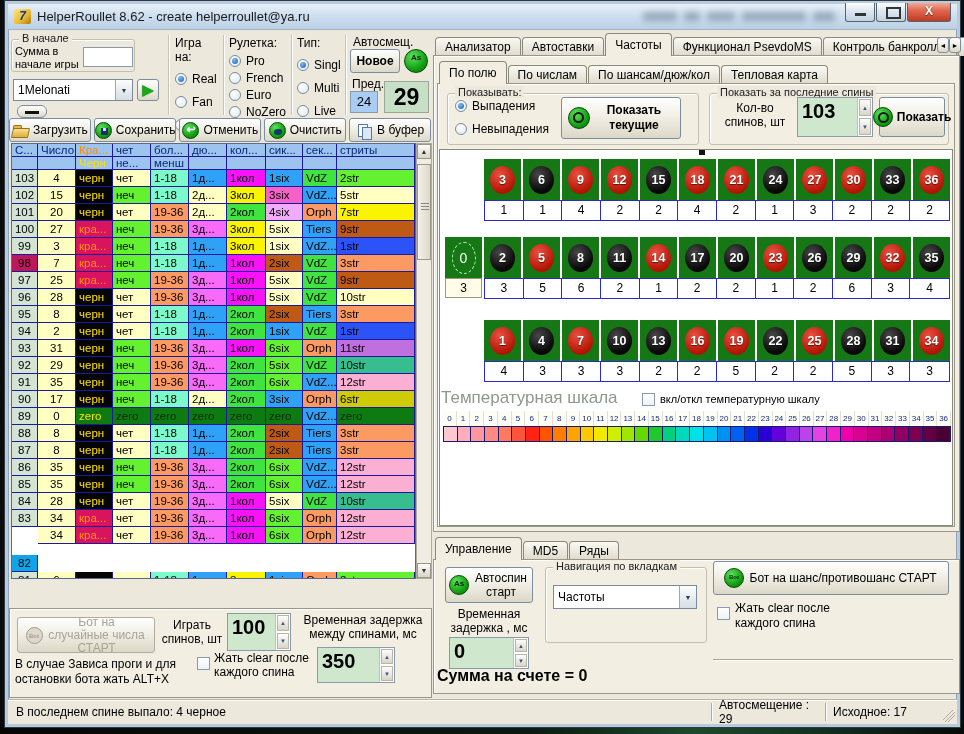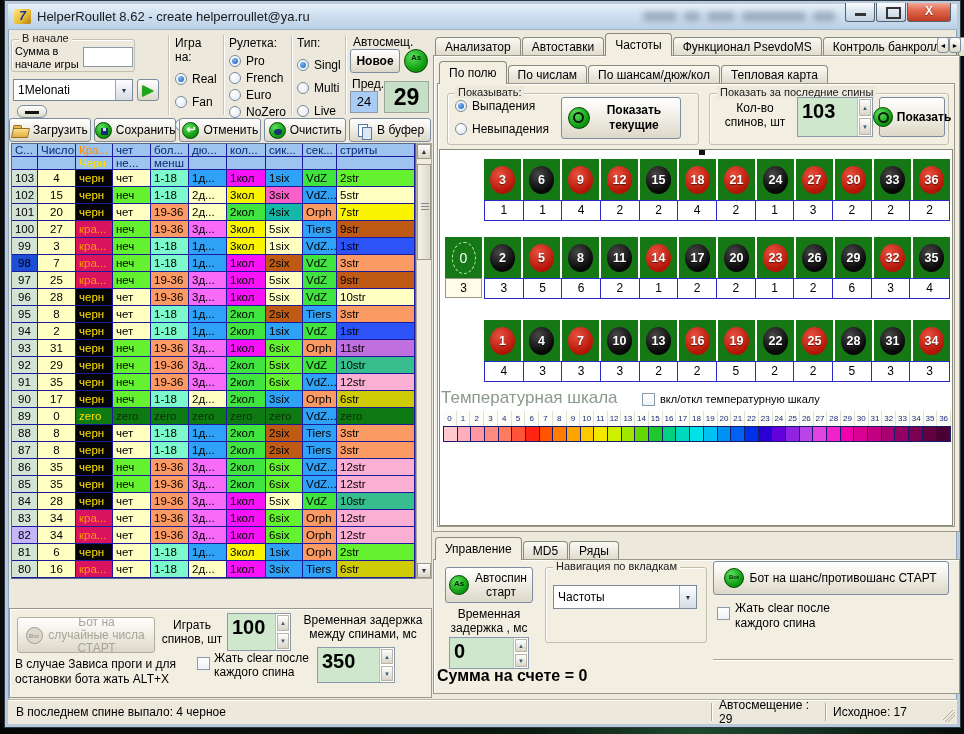--- a/index.html
+++ b/index.html
@@ -291,21 +291,21 @@
         <div class="hc" style="background: rgb(247, 95, 201); color: rgb(0, 0, 0);">3six</div>
         <div class="hc" style="background: rgb(47, 162, 248); color: rgb(0, 0, 0);">VdZ...</div>
         <div class="hc" style="background: rgb(255, 255, 194); color: rgb(0, 0, 0);">5str</div>
         <div class="hc ctr" style="background: rgb(212, 228, 212);">101</div>
         <div class="hc ctr" style="background: rgb(255, 255, 194);">20</div>
         <div class="hc" style="background: rgb(5, 5, 5); color: rgb(255, 224, 0);">черн</div>
         <div class="hc" style="background: rgb(255, 255, 194); color: rgb(0, 0, 0);">чет</div>
         <div class="hc" style="background: rgb(252, 154, 100); color: rgb(0, 0, 0);">19-36</div>
         <div class="hc" style="background: rgb(255, 255, 194); color: rgb(0, 0, 0);">2д...</div>
         <div class="hc" style="background: rgb(63, 228, 63); color: rgb(0, 0, 0);">2кол</div>
-        <div class="hc" style="background: #14b8a6; color: rgb(0, 0, 0);">4six</div>
+        <div class="hc" style="background: #f0abfc; color: rgb(0, 0, 0);">4six</div>
         <div class="hc" style="background: rgb(252, 154, 100); color: rgb(0, 0, 0);">Orph</div>
         <div class="hc" style="background: rgb(251, 244, 0); color: rgb(0, 0, 0);">7str</div>
         <div class="hc ctr" style="background: rgb(212, 228, 212);">100</div>
         <div class="hc ctr" style="background: rgb(255, 255, 194);">27</div>
         <div class="hc" style="background: rgb(217, 19, 94); color: rgb(255, 154, 0);">кра...</div>
         <div class="hc" style="background: rgb(100, 241, 47); color: rgb(0, 0, 0);">неч</div>
         <div class="hc" style="background: rgb(252, 154, 100); color: rgb(0, 0, 0);">19-36</div>
         <div class="hc" style="background: rgb(248, 107, 248); color: rgb(0, 0, 0);">3д...</div>
         <div class="hc" style="background: rgb(251, 244, 0); color: rgb(0, 0, 0);">3кол</div>
         <div class="hc" style="background: rgb(255, 255, 194); color: rgb(0, 0, 0);">5six</div>
@@ -314,21 +314,21 @@
         <div class="hc ctr" style="background: rgb(212, 228, 212);">99</div>
         <div class="hc ctr" style="background: rgb(255, 255, 194);">3</div>
         <div class="hc" style="background: rgb(217, 19, 94); color: rgb(255, 154, 0);">кра...</div>
         <div class="hc" style="background: rgb(100, 241, 47); color: rgb(0, 0, 0);">неч</div>
         <div class="hc" style="background: rgb(125, 250, 204); color: rgb(0, 0, 0);">1-18</div>
         <div class="hc" style="background: rgb(47, 162, 248); color: rgb(0, 0, 0);">1д...</div>
         <div class="hc" style="background: rgb(251, 244, 0); color: rgb(0, 0, 0);">3кол</div>
         <div class="hc" style="background: rgb(255, 255, 194); color: rgb(0, 0, 0);">1six</div>
         <div class="hc" style="background: rgb(47, 162, 248); color: rgb(0, 0, 0);">VdZ...</div>
         <div class="hc" style="background: rgb(43, 83, 248); color: rgb(0, 0, 0);">1str</div>
-        <div class="hc ctr" style="background: #1d4ed8;">98</div>
+        <div class="hc ctr" style="background: #be185d;">98</div>
         <div class="hc ctr" style="background: rgb(255, 255, 194);">7</div>
         <div class="hc" style="background: rgb(217, 19, 94); color: rgb(255, 154, 0);">кра...</div>
         <div class="hc" style="background: rgb(100, 241, 47); color: rgb(0, 0, 0);">неч</div>
         <div class="hc" style="background: rgb(125, 250, 204); color: rgb(0, 0, 0);">1-18</div>
         <div class="hc" style="background: rgb(47, 162, 248); color: rgb(0, 0, 0);">1д...</div>
         <div class="hc" style="background: rgb(248, 18, 248); color: rgb(0, 0, 0);">1кол</div>
         <div class="hc" style="background: rgb(190, 90, 20); color: rgb(0, 0, 0);">2six</div>
         <div class="hc" style="background: rgb(63, 228, 63); color: rgb(0, 0, 0);">VdZ</div>
         <div class="hc" style="background: rgb(252, 154, 100); color: rgb(0, 0, 0);">3str</div>
         <div class="hc ctr" style="background: rgb(212, 228, 212);">97</div>
@@ -474,21 +474,21 @@
         <div class="hc ctr" style="background: rgb(212, 228, 212);">83</div>
         <div class="hc ctr" style="background: rgb(255, 255, 194);">34</div>
         <div class="hc" style="background: rgb(217, 19, 94); color: rgb(255, 154, 0);">кра...</div>
         <div class="hc" style="background: rgb(255, 255, 194); color: rgb(0, 0, 0);">чет</div>
         <div class="hc" style="background: rgb(252, 154, 100); color: rgb(0, 0, 0);">19-36</div>
         <div class="hc" style="background: rgb(248, 107, 248); color: rgb(0, 0, 0);">3д...</div>
         <div class="hc" style="background: rgb(248, 18, 248); color: rgb(0, 0, 0);">1кол</div>
         <div class="hc" style="background: rgb(100, 241, 47); color: rgb(0, 0, 0);">6six</div>
         <div class="hc" style="background: rgb(252, 154, 100); color: rgb(0, 0, 0);">Orph</div>
         <div class="hc" style="background: rgb(251, 175, 211); color: rgb(0, 0, 0);">12str</div>
-        <div class="hc ctr" style="background: #c4b5fd;">82</div>
+        <div class="hc ctr" style="background: #0ea5e9; margin-top: 28px;">82</div>
         <div class="hc ctr" style="background: rgb(255, 255, 194);">34</div>
         <div class="hc" style="background: rgb(217, 19, 94); color: rgb(255, 154, 0);">кра...</div>
         <div class="hc" style="background: rgb(255, 255, 194); color: rgb(0, 0, 0);">чет</div>
         <div class="hc" style="background: rgb(252, 154, 100); color: rgb(0, 0, 0);">19-36</div>
         <div class="hc" style="background: rgb(248, 107, 248); color: rgb(0, 0, 0);">3д...</div>
         <div class="hc" style="background: rgb(248, 18, 248); color: rgb(0, 0, 0);">1кол</div>
         <div class="hc" style="background: rgb(100, 241, 47); color: rgb(0, 0, 0);">6six</div>
         <div class="hc" style="background: rgb(252, 154, 100); color: rgb(0, 0, 0);">Orph</div>
         <div class="hc" style="background: rgb(251, 175, 211); color: rgb(0, 0, 0);">12str</div>
         <div class="hc ctr" style="background: rgb(212, 228, 212);">81</div>

